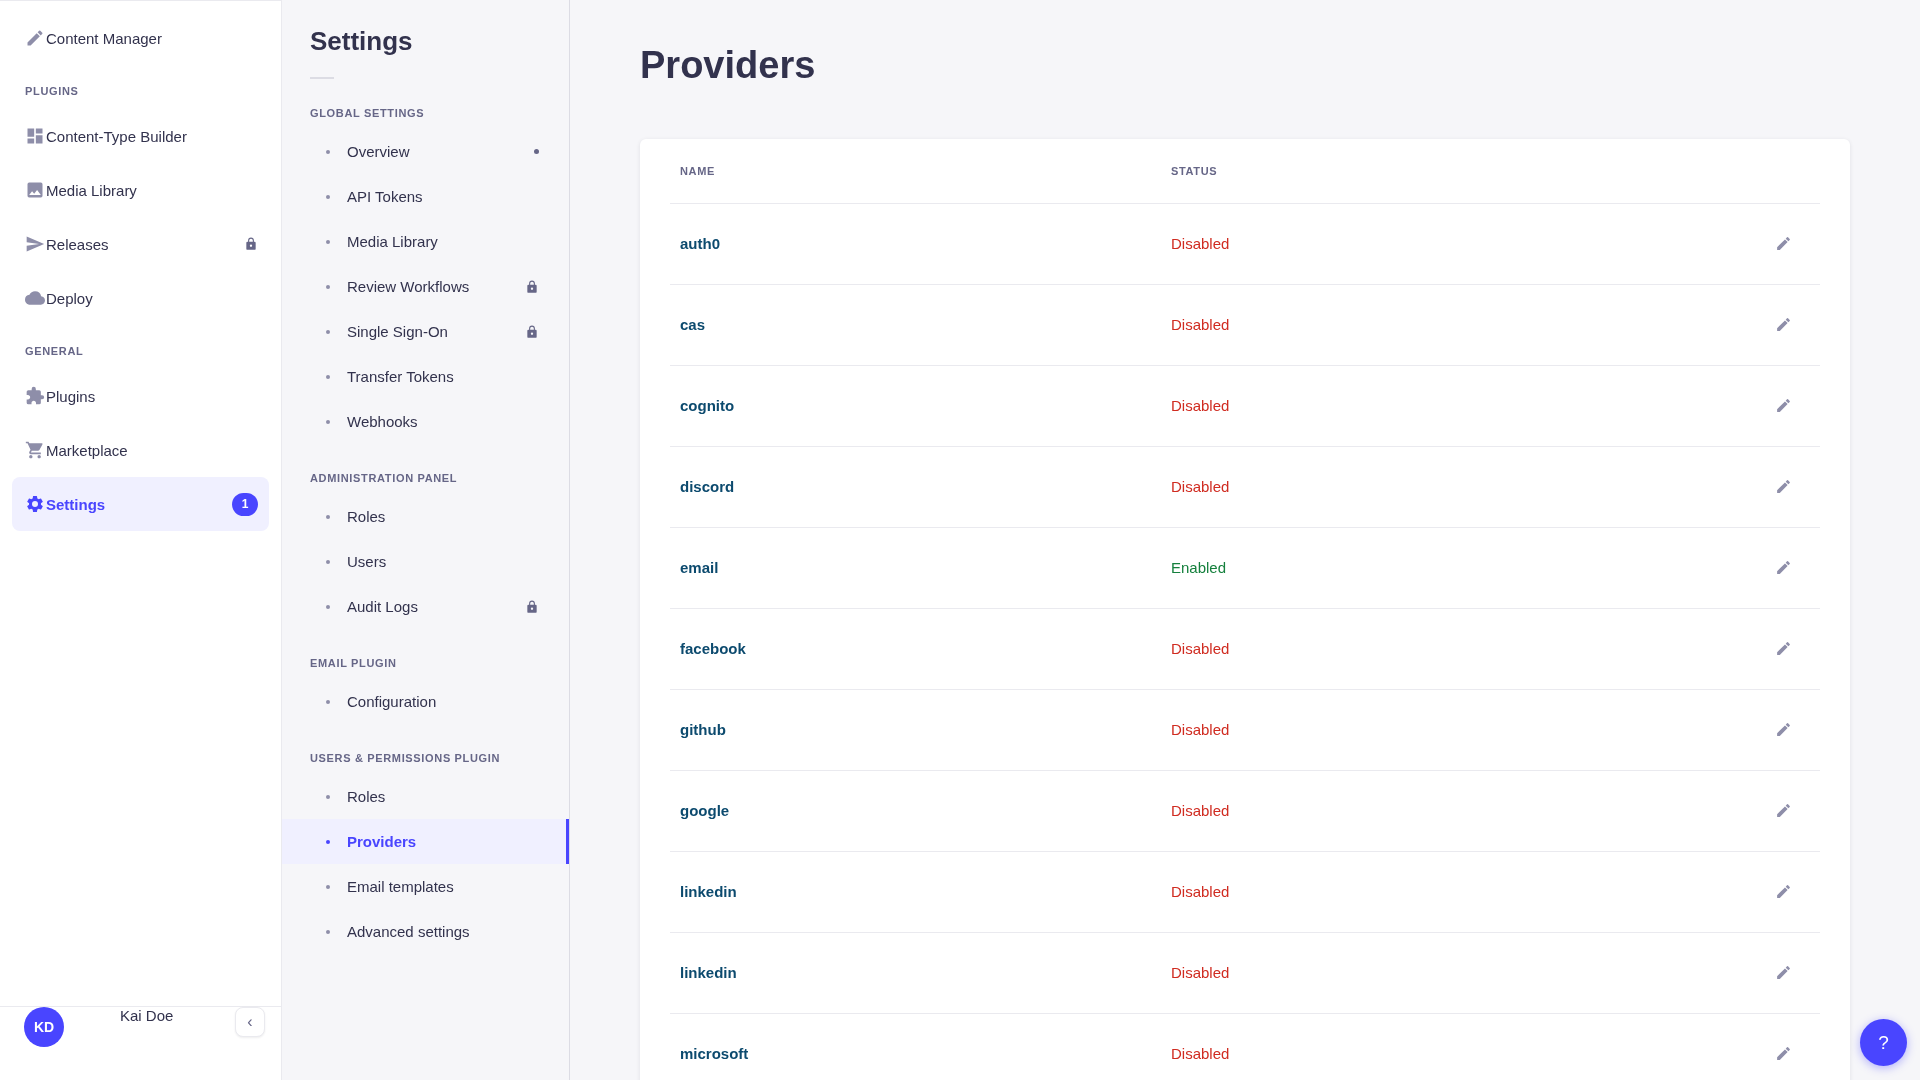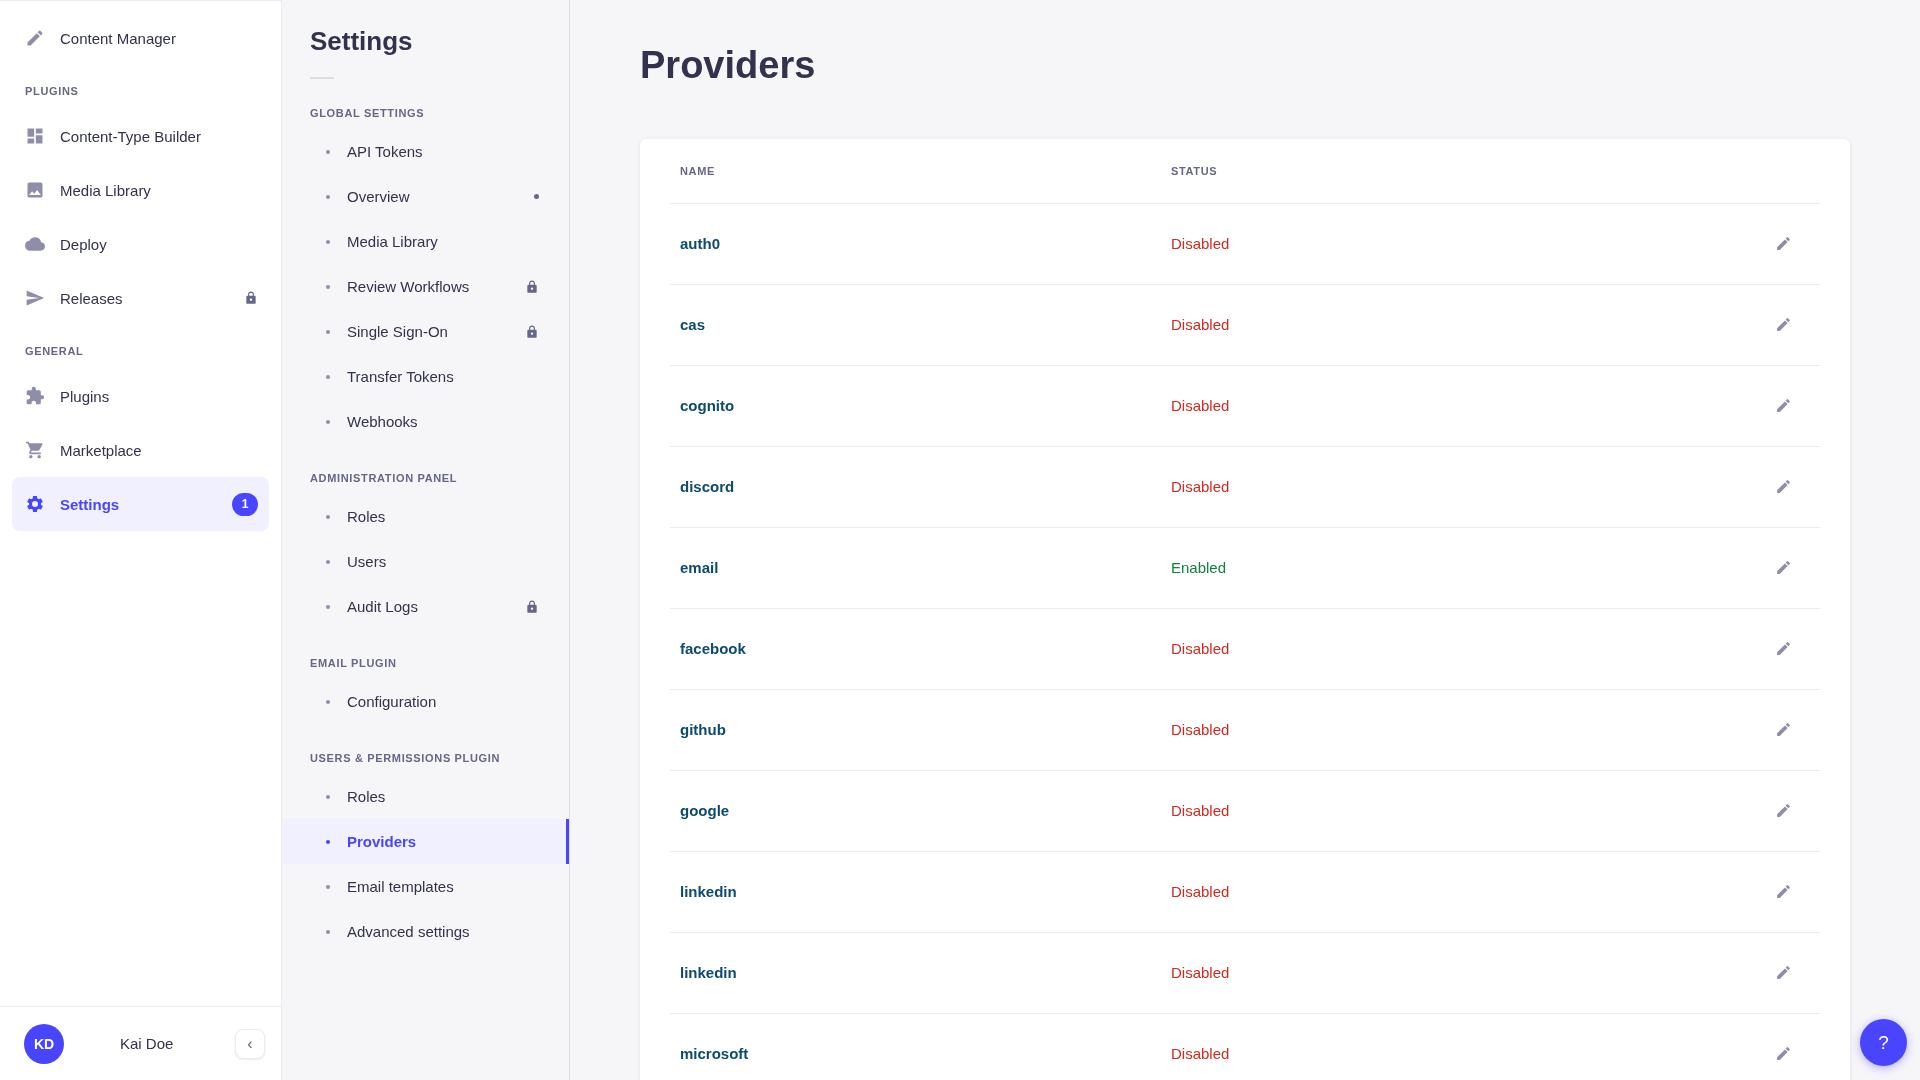--- a/index.html
+++ b/index.html
@@ -14,35 +14,35 @@
   .sidebar { width: 282px; min-width: 282px; background: #fff; border-right: 1px solid #eaeaef;
              display: flex; flex-direction: column; }
   .brand { display: flex; align-items: center; gap: 12px; padding: 20px 24px 18px; }
   .brand-logo { width: 38px; height: 38px; border-radius: 9px; background: #4945ff;
                 display: flex; align-items: center; justify-content: center; flex: none; }
   .brand-logo svg { width: 22px; height: 22px; }
   .brand-title { font-size: 14.5px; font-weight: 700; color: #32324d; line-height: 1.25; }
   .brand-sub { font-size: 12.5px; color: #666687; line-height: 1.25; }
   .brand-divider { height: 1px; background: #eaeaef; margin: 0 0; }
   .side-nav { padding: 10px 12px 0; }
-  .nav-item { height: 54px; display: flex; align-items: center; gap: 15px; padding: 0 11px 0 13px;
+  .nav-item { height: 54px; display: flex; align-items: center; gap: 1px; padding: 0 11px 0 13px;
               border-radius: 8px; font-size: 15px; color: #32324d; cursor: pointer; }
   .nav-item .icon { color: #8e8ea9; display: flex; }
   .nav-item .icon svg { width: 20px; height: 20px; fill: currentColor; }
   .nav-item.active { background: #f0f0ff; color: #4945ff; font-weight: 600; }
   .nav-item.active .icon { color: #4945ff; }
   .side-section-label { font-size: 11px; font-weight: 700; color: #666687; letter-spacing: .06em;
                         padding: 20px 12px 12px 13px; }
   .lock { margin-left: auto; color: #666687; display: flex; }
   .lock svg { width: 14px; height: 14px; fill: currentColor; }
   .badge { margin-left: auto; background: #4945ff; color: #fff; min-width: 26px; height: 23px;
            border-radius: 12px; display: flex; align-items: center; justify-content: center;
            font-size: 12px; font-weight: 700; }
   .user-row { margin-top: auto; border-top: 1px solid #eaeaef; height: 74px; display: flex;
-              align-items: center; padding: 0 16px 0 24px; }
+              padding: 0 16px 0 24px; }
   .avatar { width: 40px; height: 40px; border-radius: 50%; background: #4945ff; color: #fff;
             font-weight: 700; font-size: 14px; display: flex; align-items: center; justify-content: center; flex: none; }
   .user-name { margin-left: 56px; font-size: 15px; color: #32324d; }
   .collapse-btn { margin-left: auto; width: 30px; height: 30px; border: 1px solid #eaeaef; border-radius: 8px;
                   background: #fff; color: #666687; font-size: 16px; line-height: 1; cursor: pointer;
                   box-shadow: 0 1px 2px rgba(33,33,52,.08); }
   
   .subnav { width: 288px; min-width: 288px; background: #f6f6f9; border-right: 1px solid #dcdce4;
             padding-top: 26px; overflow: hidden; }
   .subnav-title { font-size: 26px; font-weight: 700; color: #32324d; margin-left: 28px; }
@@ -106,37 +106,37 @@
         <span class="icon">
           <svg viewBox="0 0 24 24">
             <path d="M21 19V5a2 2 0 0 0-2-2H5a2 2 0 0 0-2 2v14a2 2 0 0 0 2 2h14a2 2 0 0 0 2-2zM8.5 13.5l2.5 3 3.5-4.5 4.5 6H5l3.5-4.5z"></path>
           </svg>
         </span>
         <span class="nav-label">Media Library</span>
       </div>
       <div class="nav-item">
         <span class="icon">
           <svg viewBox="0 0 24 24">
-            <path d="M19.35 10.04A7.49 7.49 0 0 0 12 4C9.11 4 6.6 5.64 5.35 8.04A5.994 5.994 0 0 0 0 14c0 3.31 2.69 6 6 6h13c2.76 0 5-2.24 5-5 0-2.64-2.05-4.78-4.65-4.96z"></path>
-          </svg>
-        </span>
-        <span class="nav-label">Deploy</span>
-      </div>
-      <div class="nav-item">
-        <span class="icon">
-          <svg viewBox="0 0 24 24">
             <path d="M2.01 21 23 12 2.01 3 2 10l15 2-15 2z"></path>
           </svg>
         </span>
         <span class="nav-label">Releases</span>
         <span class="lock">
           <svg viewBox="0 0 24 24">
             <path d="M18 8h-1V6A5 5 0 0 0 7 6v2H6a2 2 0 0 0-2 2v10a2 2 0 0 0 2 2h12a2 2 0 0 0 2-2V10a2 2 0 0 0-2-2zm-6 9a2 2 0 1 1 0-4 2 2 0 0 1 0 4zm3.1-9H8.9V6a3.1 3.1 0 0 1 6.2 0v2z"></path>
           </svg>
         </span>
+      </div>
+      <div class="nav-item">
+        <span class="icon">
+          <svg viewBox="0 0 24 24">
+            <path d="M19.35 10.04A7.49 7.49 0 0 0 12 4C9.11 4 6.6 5.64 5.35 8.04A5.994 5.994 0 0 0 0 14c0 3.31 2.69 6 6 6h13c2.76 0 5-2.24 5-5 0-2.64-2.05-4.78-4.65-4.96z"></path>
+          </svg>
+        </span>
+        <span class="nav-label">Deploy</span>
       </div>
       <div class="side-section-label">GENERAL</div>
       <div class="nav-item">
         <span class="icon">
           <svg viewBox="0 0 24 24">
             <path d="M20.5 11H19V7a2 2 0 0 0-2-2h-4V3.5a2.5 2.5 0 0 0-5 0V5H4a2 2 0 0 0-2 2v3.8h1.5c1.49 0 2.7 1.21 2.7 2.7s-1.21 2.7-2.7 2.7H2V20a2 2 0 0 0 2 2h3.8v-1.5c0-1.49 1.21-2.7 2.7-2.7s2.7 1.21 2.7 2.7V22H17a2 2 0 0 0 2-2v-4h1.5a2.5 2.5 0 0 0 0-5z"></path>
           </svg>
         </span>
         <span class="nav-label">Plugins</span>
       </div>
@@ -167,26 +167,26 @@
 </aside>
 
 <aside class="subnav">
   <div class="subnav-title">Settings</div>
   <div class="subnav-rule"></div>
   <div id="subnav-sections">
       <div class="sub-section">
         <div class="sub-label">GLOBAL SETTINGS</div>
         <div class="sub-item">
           <span class="bullet"></span>
-          <span>API Tokens</span>
-        </div>
-        <div class="sub-item">
-          <span class="bullet"></span>
           <span>Overview</span>
           <span class="right-dot"></span>
+        </div>
+        <div class="sub-item">
+          <span class="bullet"></span>
+          <span>API Tokens</span>
         </div>
         <div class="sub-item">
           <span class="bullet"></span>
           <span>Media Library</span>
         </div>
         <div class="sub-item">
           <span class="bullet"></span>
           <span>Review Workflows</span>
           <span class="sub-lock">
             <svg viewBox="0 0 24 24">

